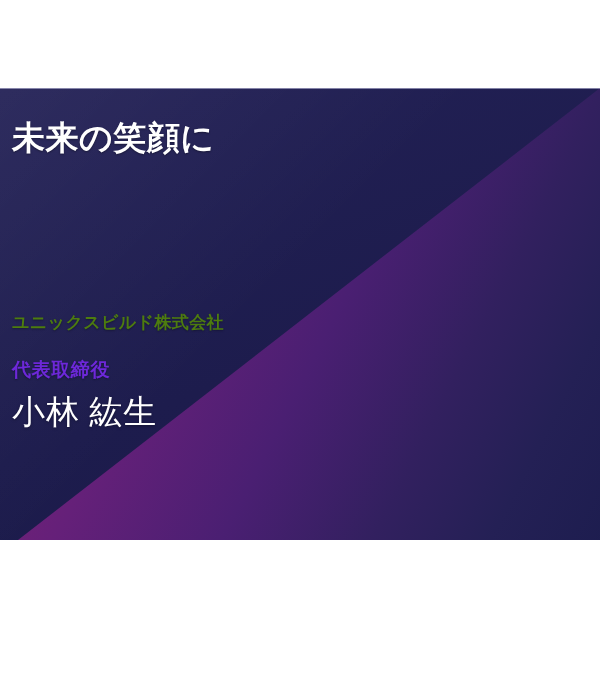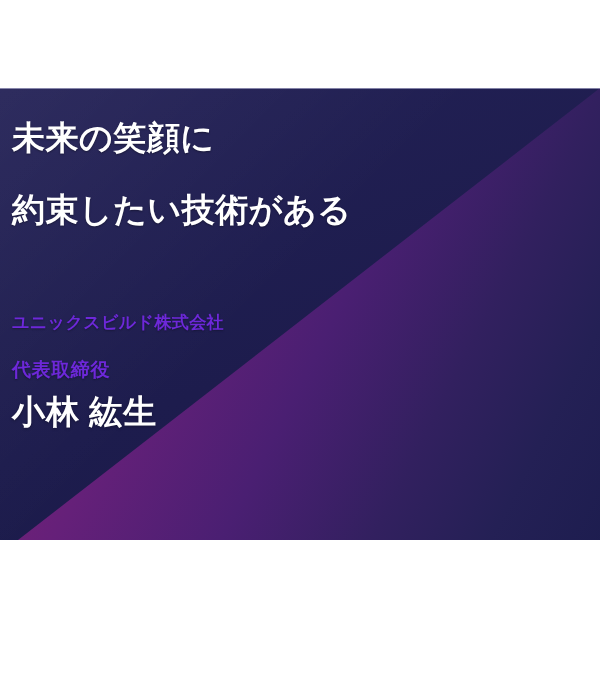--- a/index.html
+++ b/index.html
@@ -98,21 +98,21 @@
     white-space: nowrap;
     text-shadow: 0 1px 2px rgba(0,0,0,0.35);
   }
   .headline.line-1 { top: 34px; }
   .headline.line-2 { top: 106px; }
 
   .company {
     position: absolute;
     left: 12px;
     top: 226px;
-    color: #6d28d9;
+    color: #4d7c0f;
     font-weight: bold;
     font-size: 17px;
     line-height: 1;
     letter-spacing: 0.4px;
     white-space: nowrap;
     text-shadow: 0 1px 2px rgba(0,0,0,0.30);
   }
 
   .role {
     position: absolute;
@@ -125,21 +125,21 @@
     letter-spacing: 0.6px;
     white-space: nowrap;
     text-shadow: 0 1px 2px rgba(0,0,0,0.30);
   }
 
   .person {
     position: absolute;
     left: 12px;
     top: 308px;
     color: #ffffff;
-    font-weight: bold;
+    font-weight: normal;
     font-size: 33px;
     line-height: 1;
     letter-spacing: 1px;
     white-space: nowrap;
     text-shadow: 0 1px 3px rgba(0,0,0,0.35);
   }
 
   
   .page-margin {
     position: absolute;
@@ -162,21 +162,20 @@
     <div class="hero-base"></div>
     <div class="hero-navy"></div>
     <div class="hero-sheen"></div>
     <div class="hero-edge-top"></div>
     <div class="hero-edge-bottom"></div>
 
     <div class="hero-content">
 
       <div class="headline line-1">未来の笑顔に</div>
 
-      <div class="headline line-2">約束したい技術がある</div>
 
       <div class="company">ユニックスビルド株式会社</div>
 
       <div class="role">代表取締役</div>
 
       <div class="person">小林 紘生</div>
 
     </div>
   </div>
 

